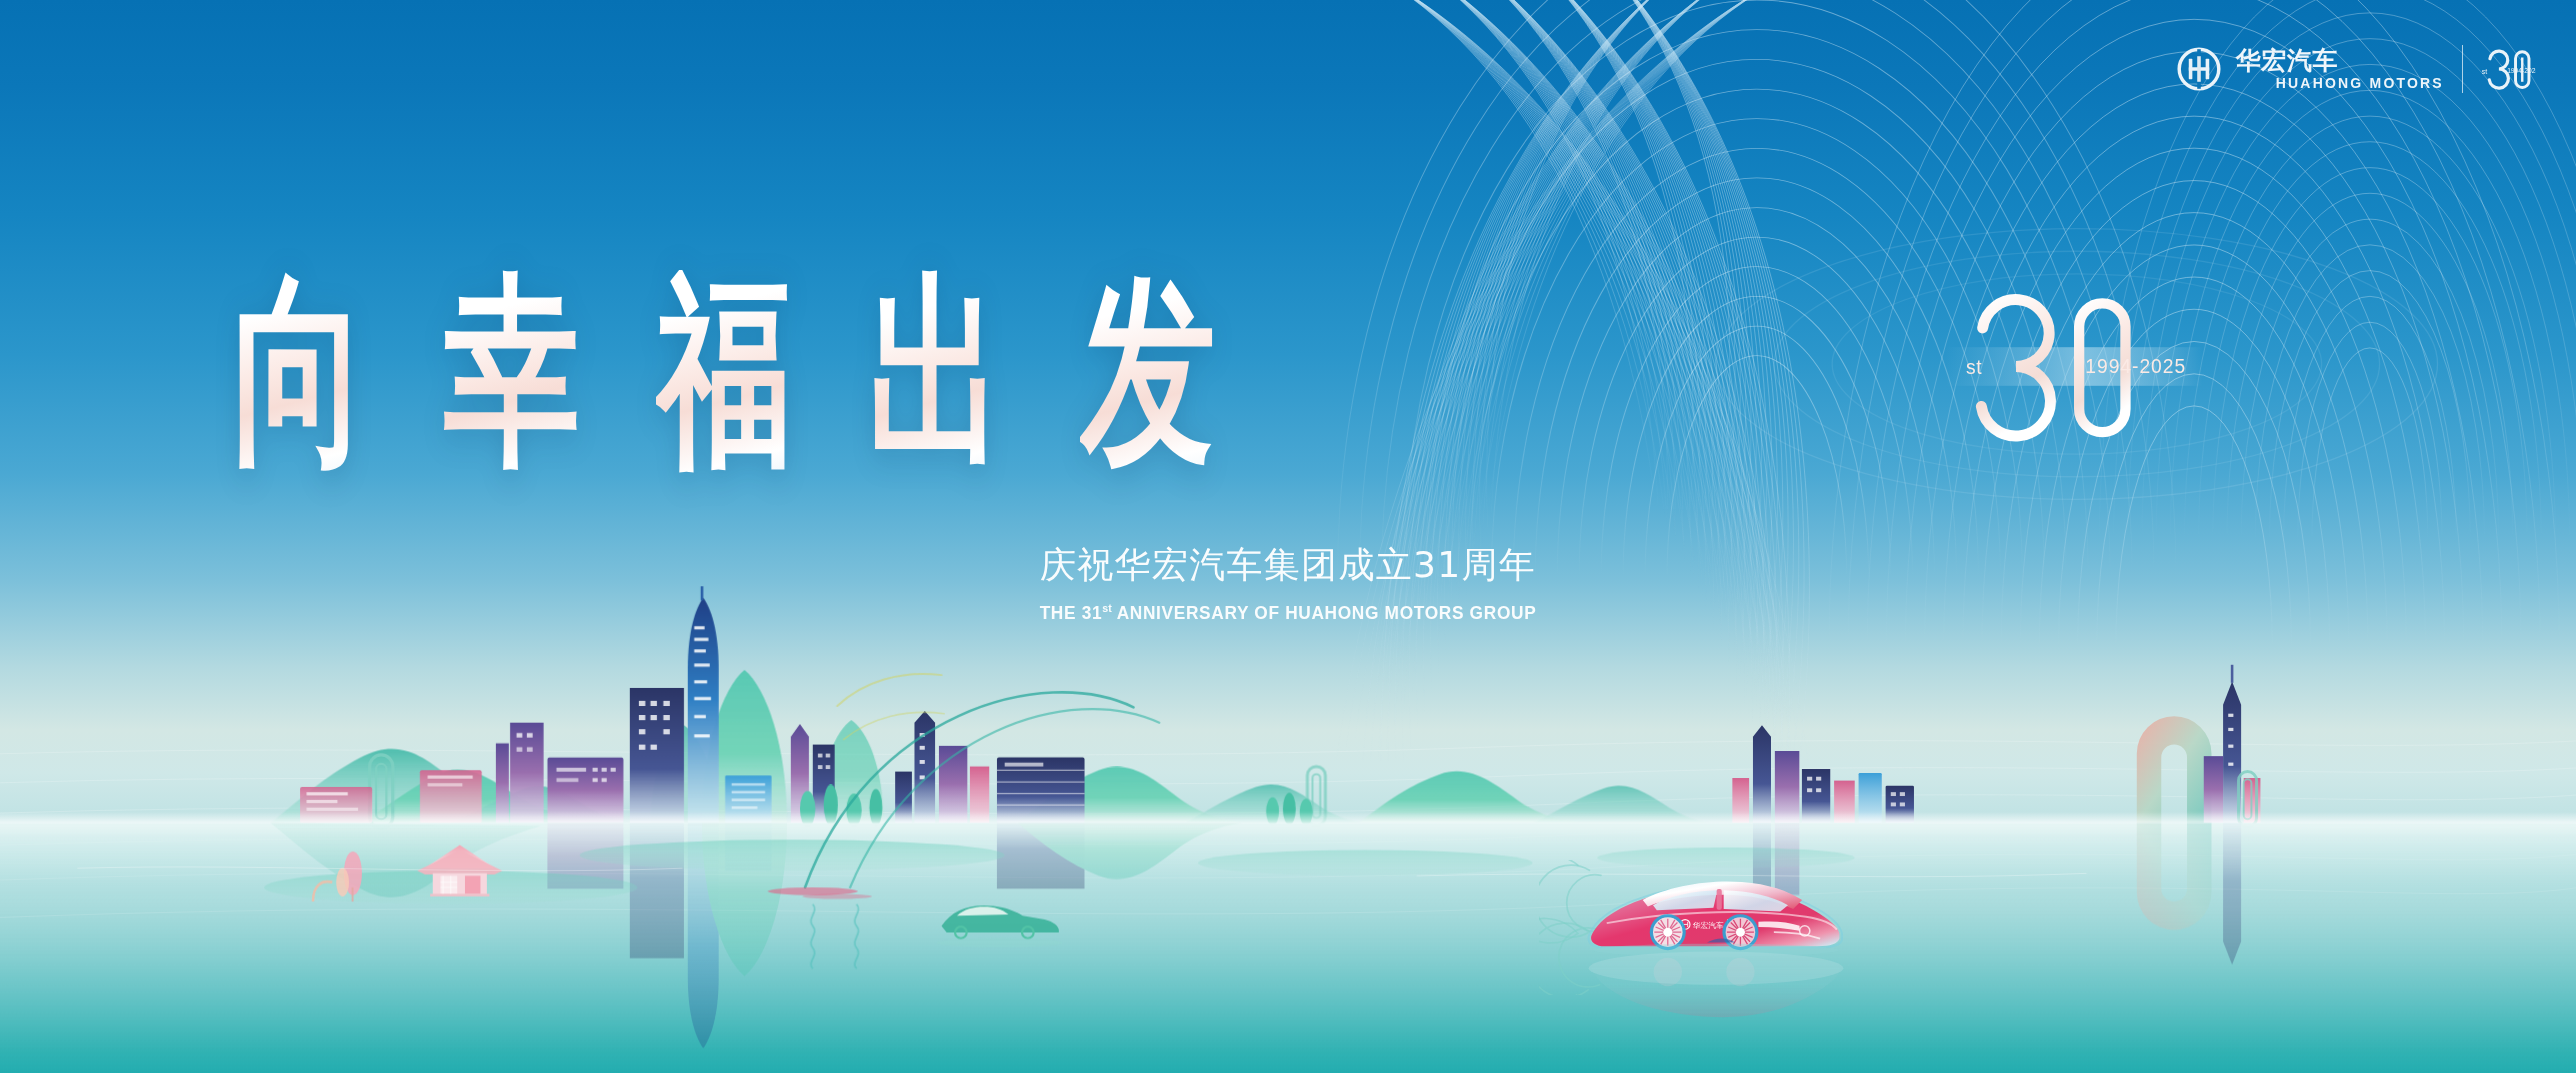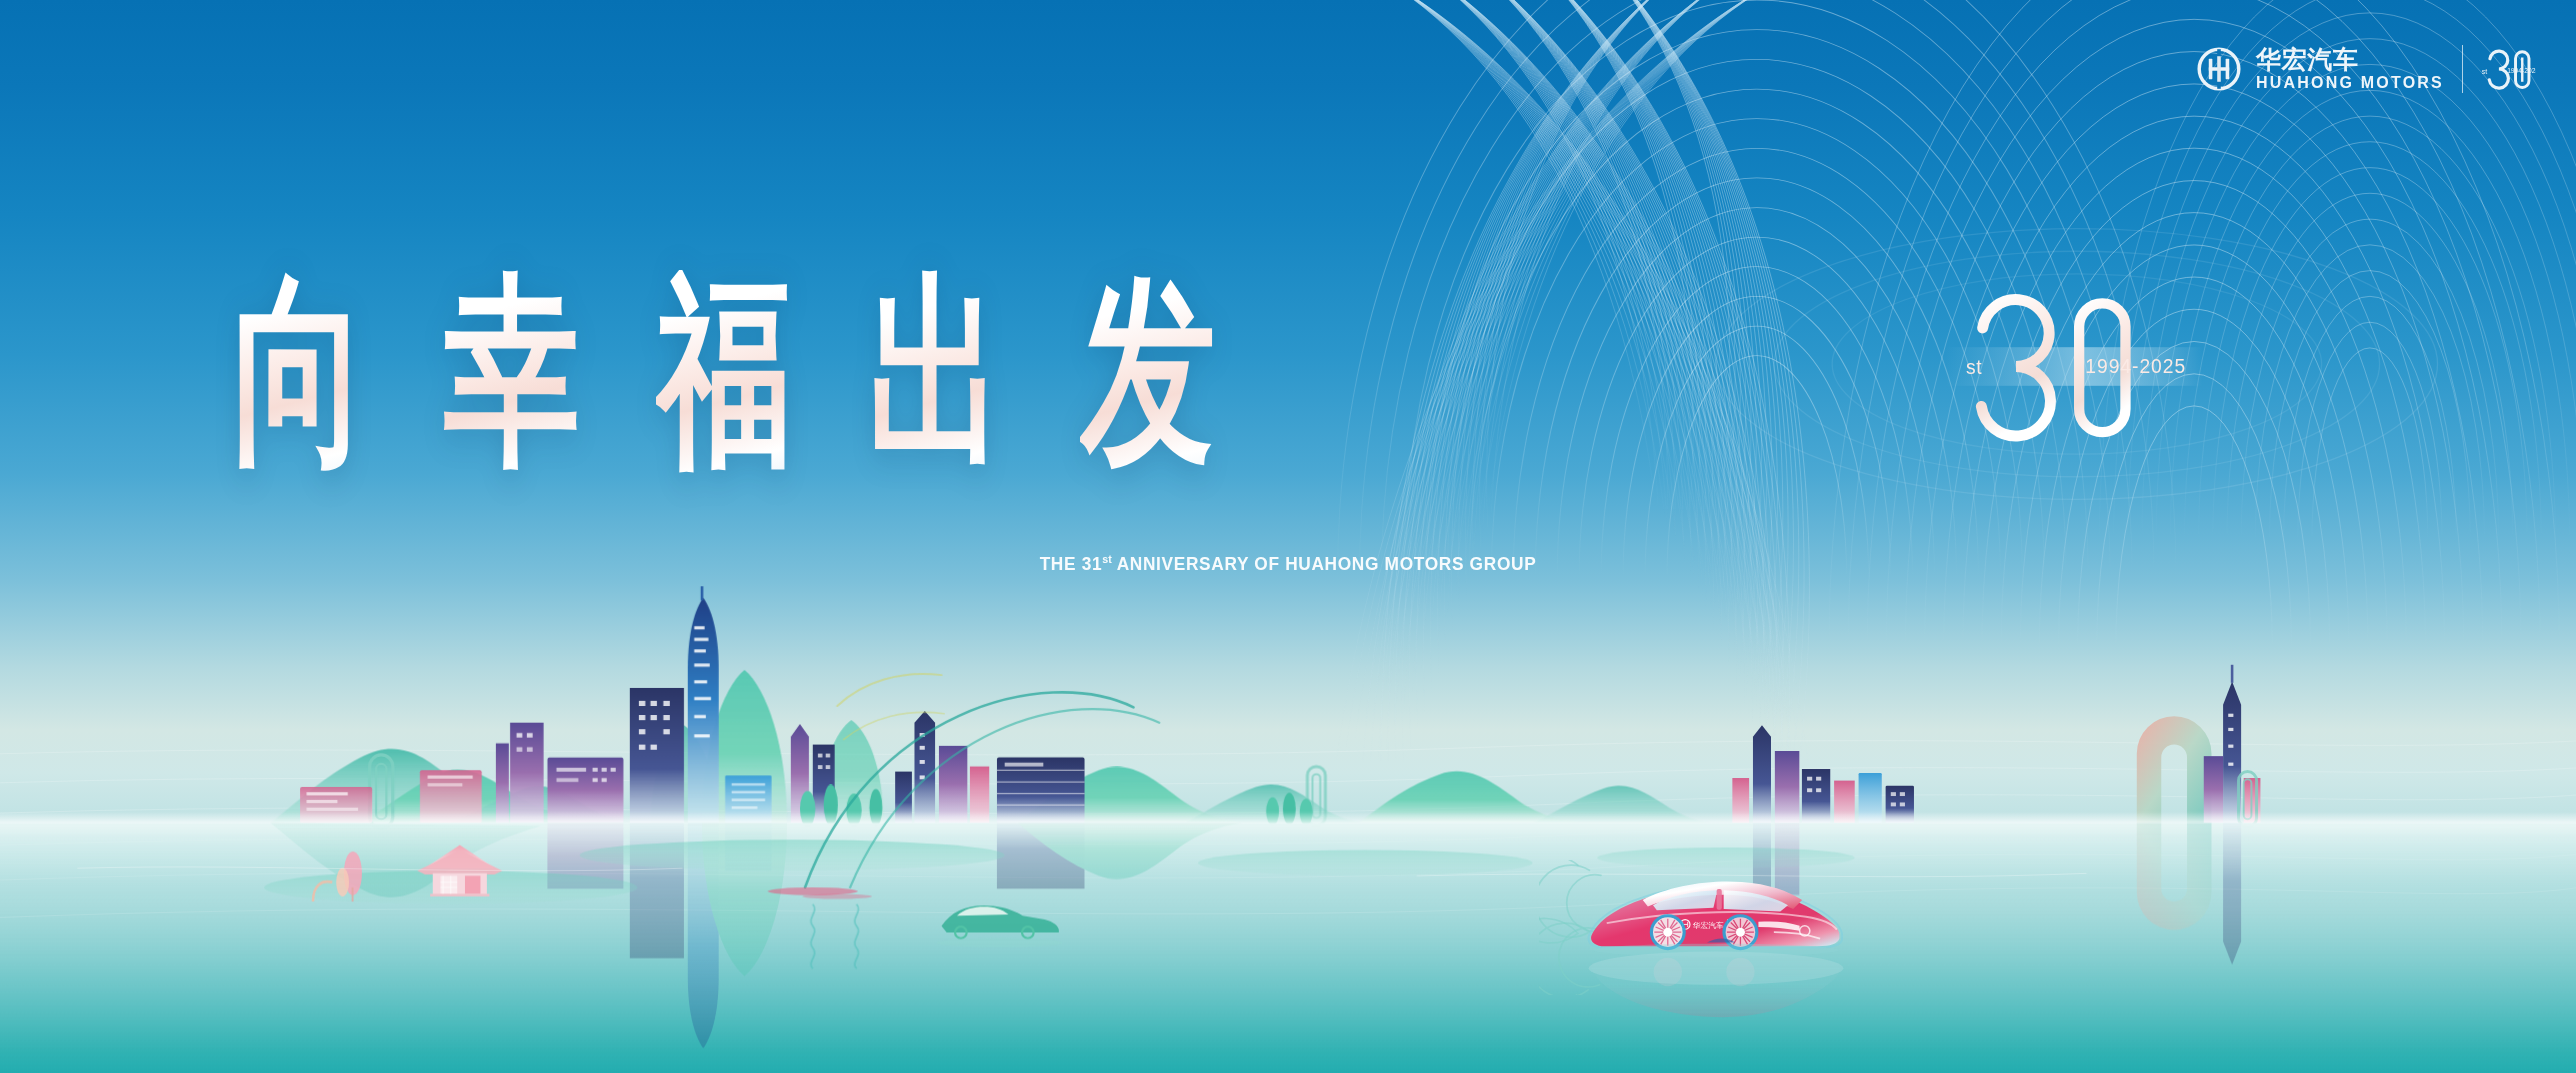--- a/index.html
+++ b/index.html
@@ -88,22 +88,22 @@
     position:absolute;right:40px;top:37px;
     display:flex;align-items:center;gap:14px;height:64px;
   }
   #logo-mark{width:46px;height:46px;flex:0 0 auto;}
   #logo-word{display:flex;flex-direction:column;justify-content:center;gap:3.2px;}
   #logo-cn{
     font-size:25px;font-weight:700;color:#eef5fa;letter-spacing:0.6px;line-height:1;
     font-family:"DejaVu Sans","Liberation Sans",sans-serif;white-space:nowrap;
   }
   #logo-en{
-    font-size:16px;font-weight:700;color:#eef5fa;letter-spacing:2.2px;line-height:1;
-    font-family:"Liberation Sans",sans-serif;white-space:nowrap;
+    font-size:14px;font-weight:700;color:#eef5fa;letter-spacing:2.2px;line-height:1;
+    font-family:"Liberation Sans",sans-serif;white-space:nowrap;margin-left:40px;
   }
   #logo-div{width:1.3px;height:48px;background:rgba(238,245,250,.72);margin:0 3.9px;}
   #logo-badge{width:55px;height:54px;}
 
   
   #scene{position:absolute;left:0;bottom:0;width:100%;height:489px;pointer-events:none;}
   #scene svg{position:absolute;left:0;bottom:0;width:100%;height:100%;}
 
   
   #car{position:absolute;left:1581px;top:860px;width:270px;height:161px;}
@@ -257,20 +257,21 @@
     <div class="hz">幸</div>
     <div class="hz">福</div>
     <div class="hz">出</div>
     <div class="hz">
       <span>发</span>
       <span class="quote q-close">”</span>
     </div>
   </div>
 
   <div id="subtitle">
+    <div id="sub-cn">庆祝华宏汽车集团成立31周年</div>
     <div id="sub-en">
       <span>THE 31</span><sup>st</sup><span> ANNIVERSARY OF HUAHONG MOTORS GROUP</span>
     </div>
   </div>
 
   <div id="emblem">
     <svg viewBox="0 0 400 300" aria-hidden="true">
       <defs>
         <linearGradient id="embG" x1="0" y1="0" x2="0.25" y2="1">
           <stop offset="0%" stop-color="#ffffff"></stop>

